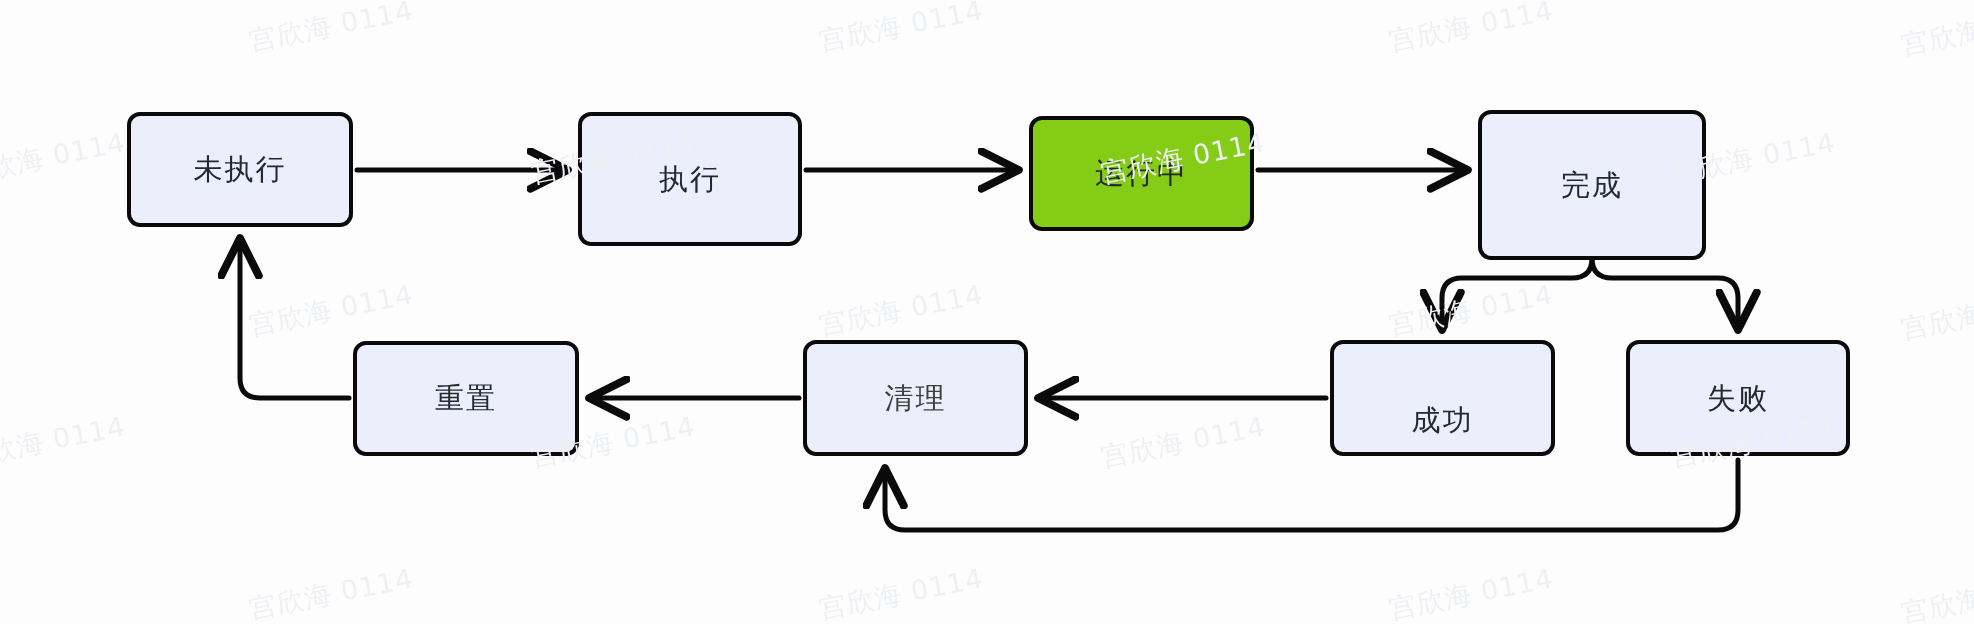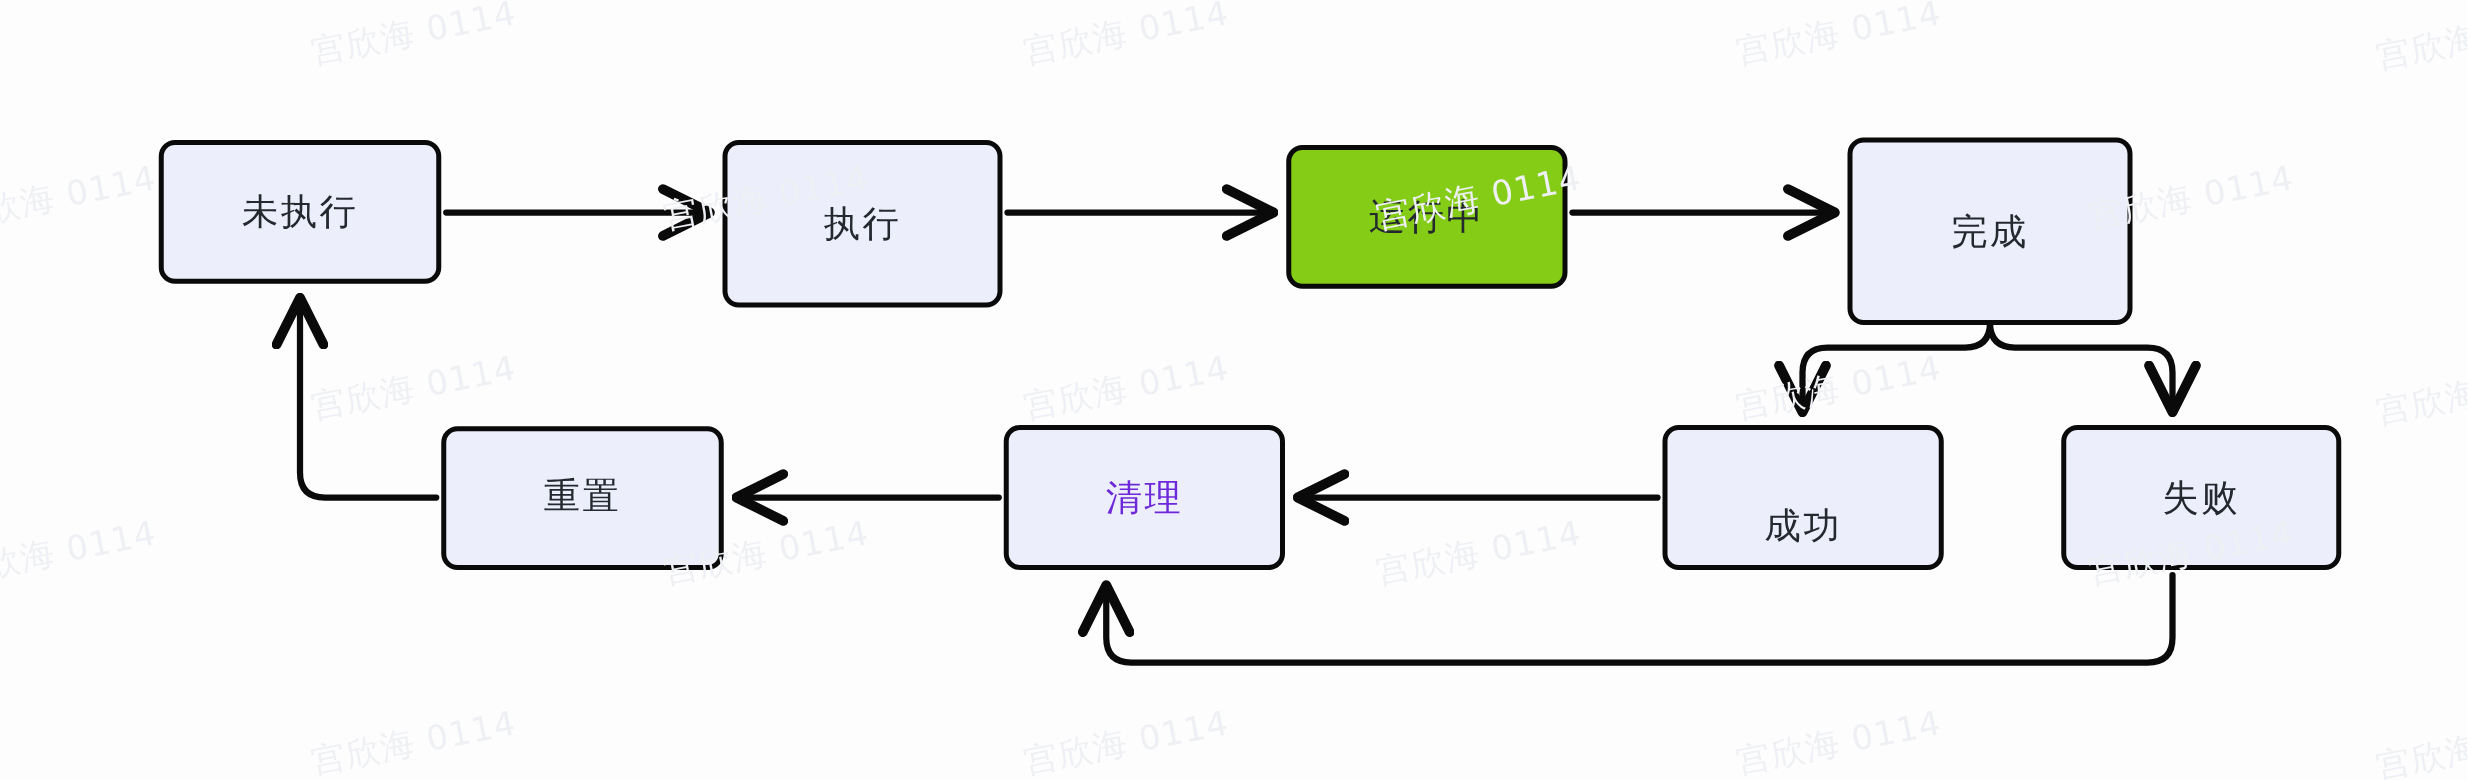--- a/index.html
+++ b/index.html
@@ -125,24 +125,24 @@
       </div>
       <div class="node" style="left: 1029px; top: 116px; width: 225px; height: 115px; background: #84cc16; border-color: rgb(10, 10, 10);">
         <span class="node-label" style="color: rgb(36, 41, 47);">运行中</span>
       </div>
       <div class="node" style="left: 1478px; top: 110px; width: 228px; height: 150px; background: rgb(236, 239, 251); border-color: rgb(10, 10, 10);">
         <span class="node-label" style="color: rgb(36, 41, 47);">完成</span>
       </div>
       <div class="node" style="left: 1330px; top: 340px; width: 225px; height: 116px; background: rgb(236, 239, 251); border-color: rgb(10, 10, 10);">
         <span class="node-label" style="color: rgb(36, 41, 47); margin-top: 45px;">成功</span>
       </div>
-      <div class="node" style="left: 1626px; top: 340px; width: 224px; height: 116px; background: rgb(236, 239, 251); border-color: rgb(10, 10, 10); margin-left: 23px;">
+      <div class="node" style="left: 1626px; top: 340px; width: 224px; height: 116px; background: rgb(236, 239, 251); border-color: rgb(10, 10, 10);">
         <span class="node-label" style="color: rgb(36, 41, 47);">失败</span>
       </div>
       <div class="node" style="left: 803px; top: 340px; width: 225px; height: 116px; background: rgb(236, 239, 251); border-color: rgb(10, 10, 10);">
-        <span class="node-label" style="color: #6d28d9;">清理</span>
+        <span class="node-label" style="color: #404040;">清理</span>
       </div>
       <div class="node" style="left: 353px; top: 341px; width: 226px; height: 115px; background: rgb(236, 239, 251); border-color: rgb(10, 10, 10);">
-        <span class="node-label" style="color: rgb(36, 41, 47); font-family: Liberation Mono, monospace;">重置</span>
+        <span class="node-label" style="color: rgb(36, 41, 47);">重置</span>
       </div>
     </div>
 
 </div>
 
 </body></html>

